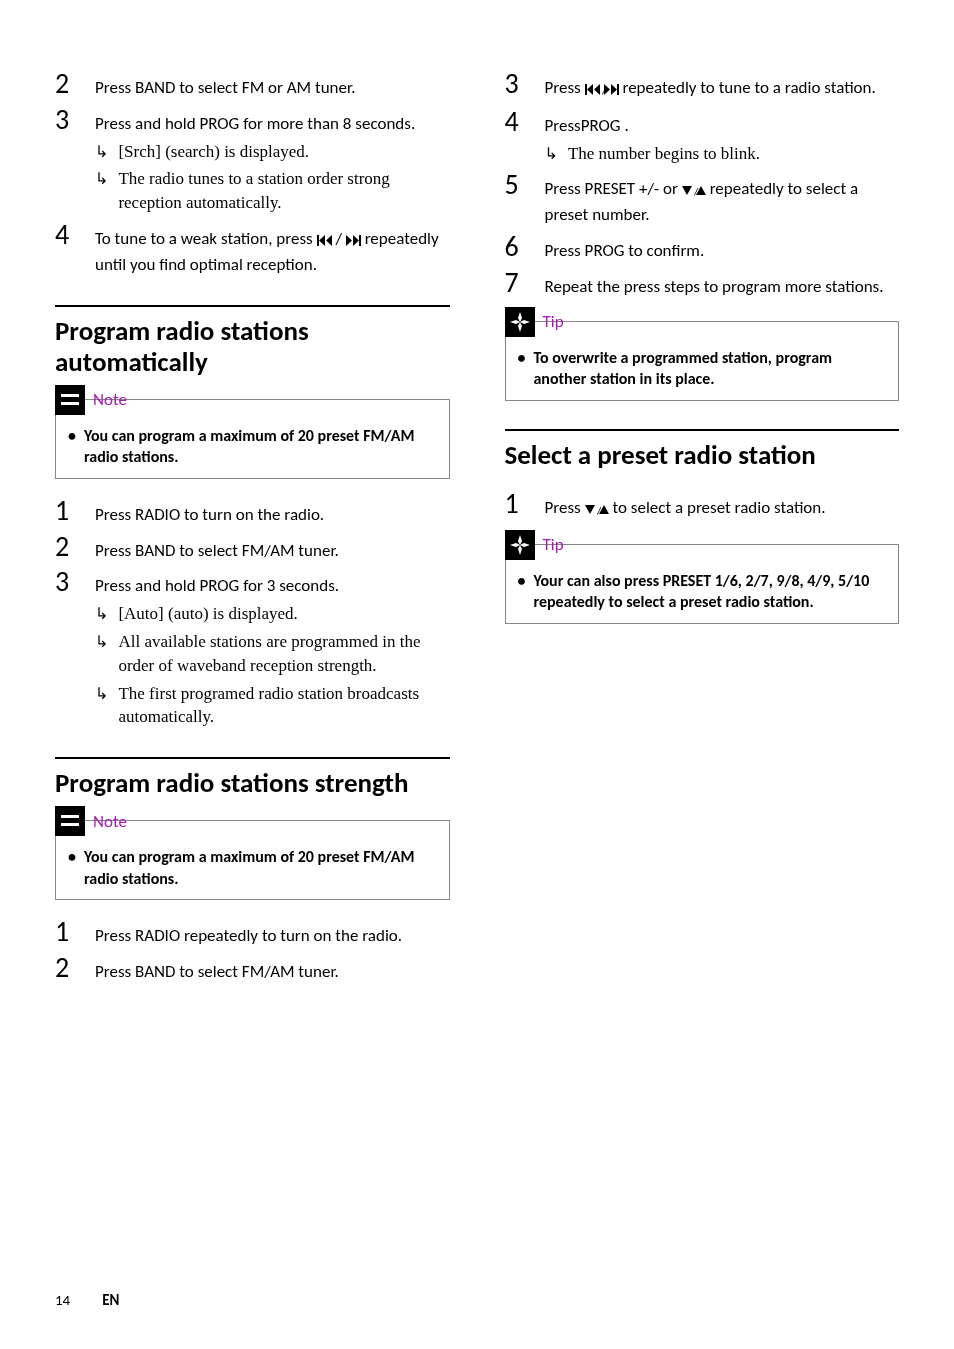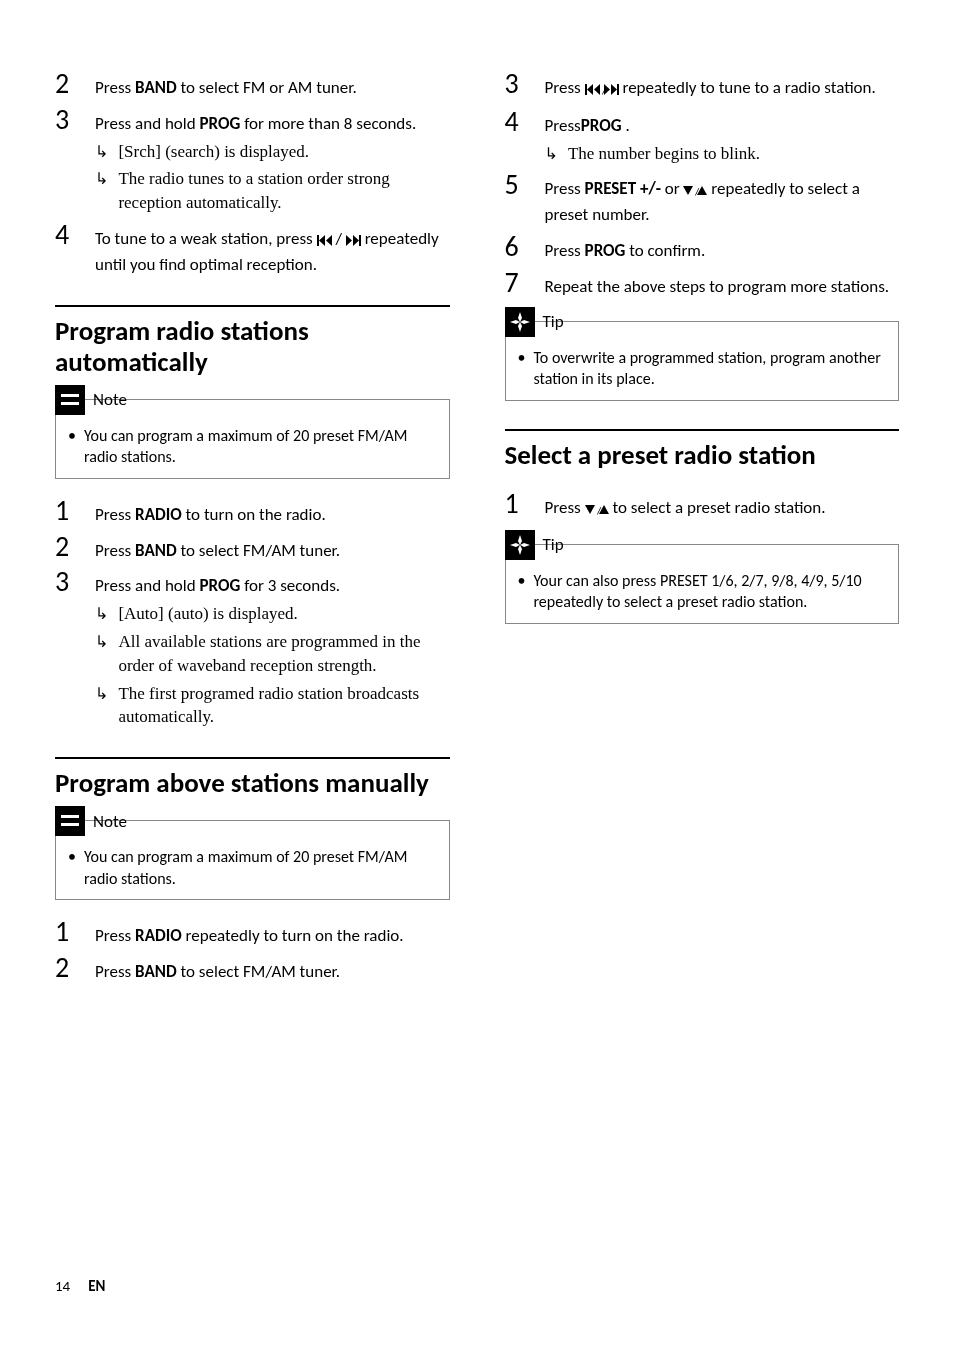--- a/index.html
+++ b/index.html
@@ -51,36 +51,37 @@
     width: 30px;
     height: 30px;
     background: #000;
     color: #fff;
     display: flex;
     align-items: center;
     justify-content: center;
   }
   .box-icon-note svg, .box-icon-tip svg { display:block; }
   .box-label {
-    color: #000000;
+    color: #a21caf;
     font-size: 17px;
   }
   .box-body {
     padding: 10px 12px 0 12px;
     font-size: 16px;
     line-height: 1.35;
   }
   .box-body ul {
     list-style: none;
     margin: 0;
     padding: 0;
   }
   .box-body li {
     display: flex;
     gap: 8px;
+    font-weight: bold;
   }
   .box-body li::before {
     content: "•";
     flex: 0 0 auto;
   }
   ol.steps {
     list-style: none;
     margin: 0 0 10px 0;
     padding: 0;
     counter-reset: step;
@@ -112,29 +113,29 @@
     display: flex;
     gap: 10px;
     margin-top: 4px;
     align-items: baseline;
   }
   .sub li::before {
     content: "↳";
     font-size: 16px;
     flex: 0 0 auto;
   }
-  .bold { font-weight: 700; }
+  .bold { font-weight: 400; }
   .icon-inline { display:inline-block; vertical-align: -2px; }
   .footer {
     position: absolute;
-    bottom: 54px;
+    bottom: 40px;
     left: 55px;
     font-size: 15px;
     display:flex;
-    gap:18px;
+    gap:32px;
     align-items:baseline;
   }
   .footer .lang { font-weight: 700; }
 </style>
 </head>
 <body>
 
 <div class="page">
   <div class="columns">
 
@@ -226,21 +227,21 @@
                 </li>
               <li>
                   <span>The first programed radio station broadcasts automatically.</span>
                 </li>
             </ul>
           </span>
         </li>
       </ol>
 
       <hr class="section-rule">
-      <h2 class="section-title">Program above stations manually</h2>
+      <h2 class="section-title">Program radio stations strength</h2>
 
       <div class="note-box">
         <div class="box-head-row">
           <div class="box-icon-note">
             <svg width="18" height="14" viewBox="0 0 18 14">
                 <rect x="0" y="1" width="18" height="3" fill="#fff"></rect>
                 <rect x="0" y="9" width="18" height="3" fill="#fff"></rect>
               </svg>
           </div>
           <span class="box-label">Note</span>
@@ -310,21 +311,21 @@
           </span>
         </li>
         <li>
           <span class="num">6</span>
           <span class="step-body">
             <span>Press </span><span class="bold">PROG</span><span> to confirm.</span>
           </span>
         </li>
         <li>
           <span class="num">7</span>
-          <span class="step-body">Repeat the above steps to program more stations.</span>
+          <span class="step-body">Repeat the press steps to program more stations.</span>
         </li>
       </ol>
 
       <div class="tip-box">
         <div class="box-head-row">
           <div class="box-icon-tip">
             <svg width="20" height="20" viewBox="0 0 20 20">
                 <g fill="#fff">
                   <polygon points="10,0 12,6 10,10 8,6"></polygon>
                   <polygon points="10,20 12,14 10,10 8,14"></polygon>

